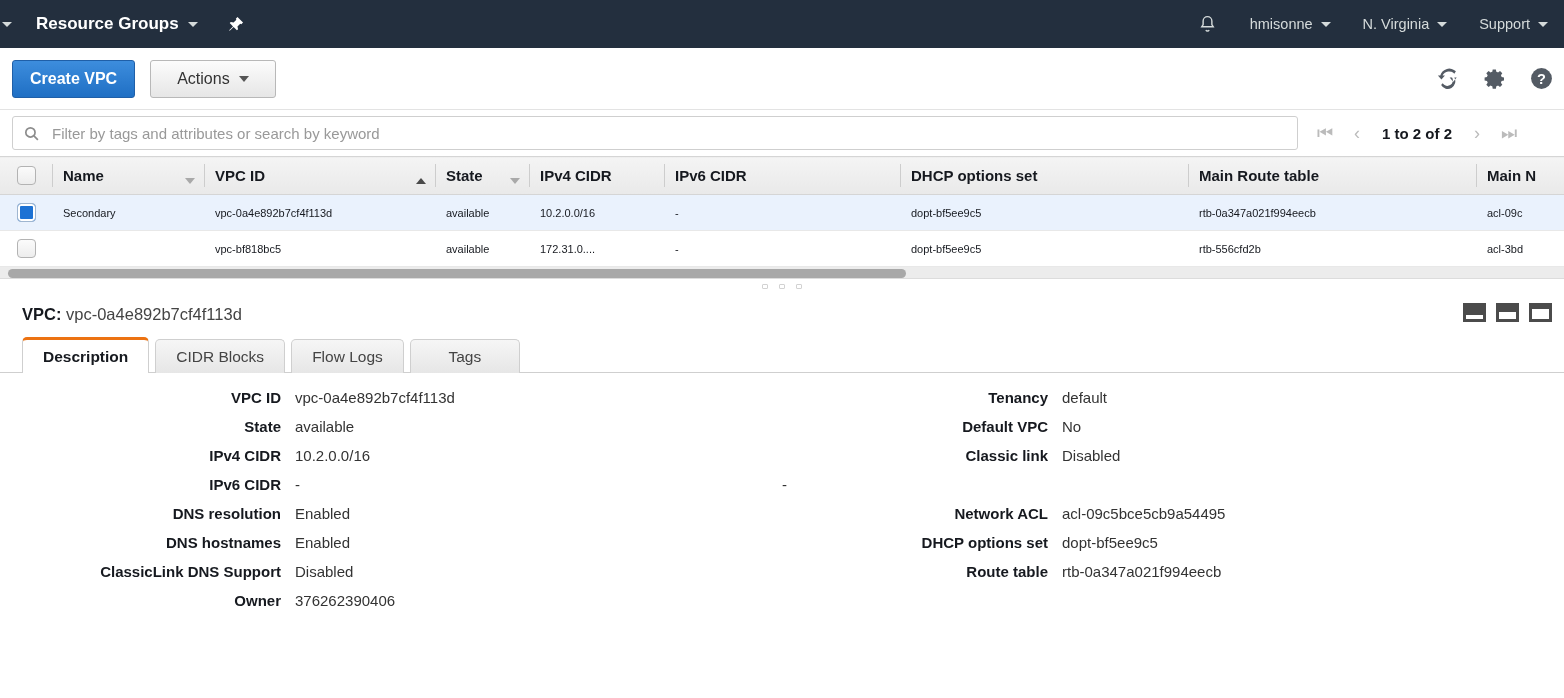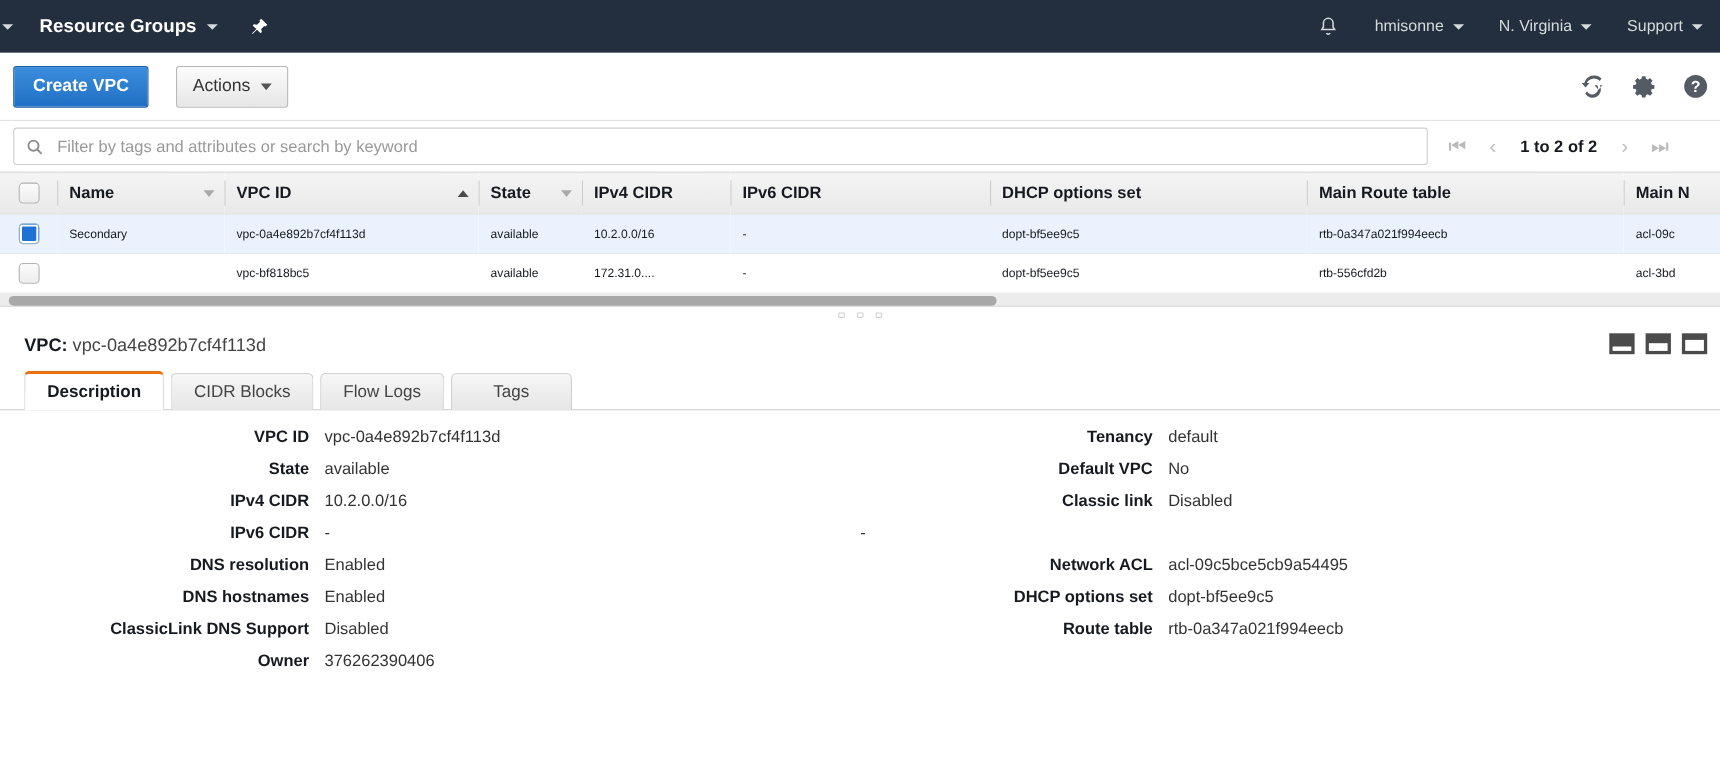--- a/index.html
+++ b/index.html
@@ -76,22 +76,22 @@
     border-radius: 3px;
     background: linear-gradient(to bottom, #3d8ddd 0%, #1f6fc4 100%);
     color: #fff;
     font-size: 16px;
     font-weight: bold;
     cursor: pointer;
     font-family: "Liberation Sans", sans-serif;
   }
   .btn-secondary {
     height: 38px;
-    margin-left: 25px;
-    padding: 0 14px;
+    margin-left: 15px;
+    padding: 0 26px;
     border: 1px solid #b8b8b8;
     border-radius: 3px;
     background: linear-gradient(to bottom, #fcfcfc 0%, #e6e6e6 100%);
     color: #333;
     font-size: 16px;
     cursor: pointer;
     display: flex; align-items: center; gap: 9px;
     font-family: "Liberation Sans", sans-serif;
   }
   .caret-dark {
@@ -174,21 +174,21 @@
     position: relative;
     white-space: nowrap;
   }
   .tbl thead th + th::before {
     content: "";
     position: absolute;
     left: 0; top: 7px; bottom: 7px;
     width: 1px;
     background: #cdcdcd;
   }
-  .th-inner { display: flex; align-items: center; justify-content: space-between; padding-right: 9px; }
+  .th-inner { display: flex; align-items: flex-end; justify-content: space-between; padding-right: 9px; }
   .sort-down {
     width: 0; height: 0;
     border-left: 5px solid transparent;
     border-right: 5px solid transparent;
     border-top: 6px solid #a9a9a9;
   }
   .sort-up {
     width: 0; height: 0;
     border-left: 5px solid transparent;
     border-right: 5px solid transparent;

